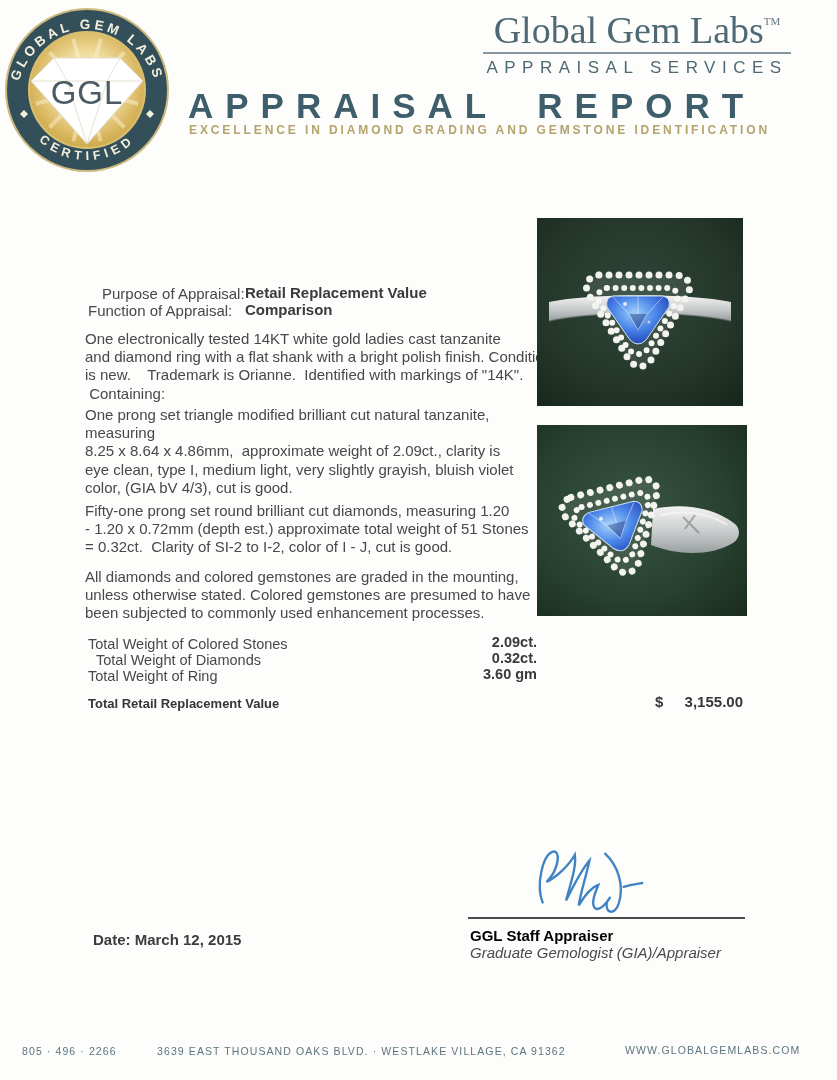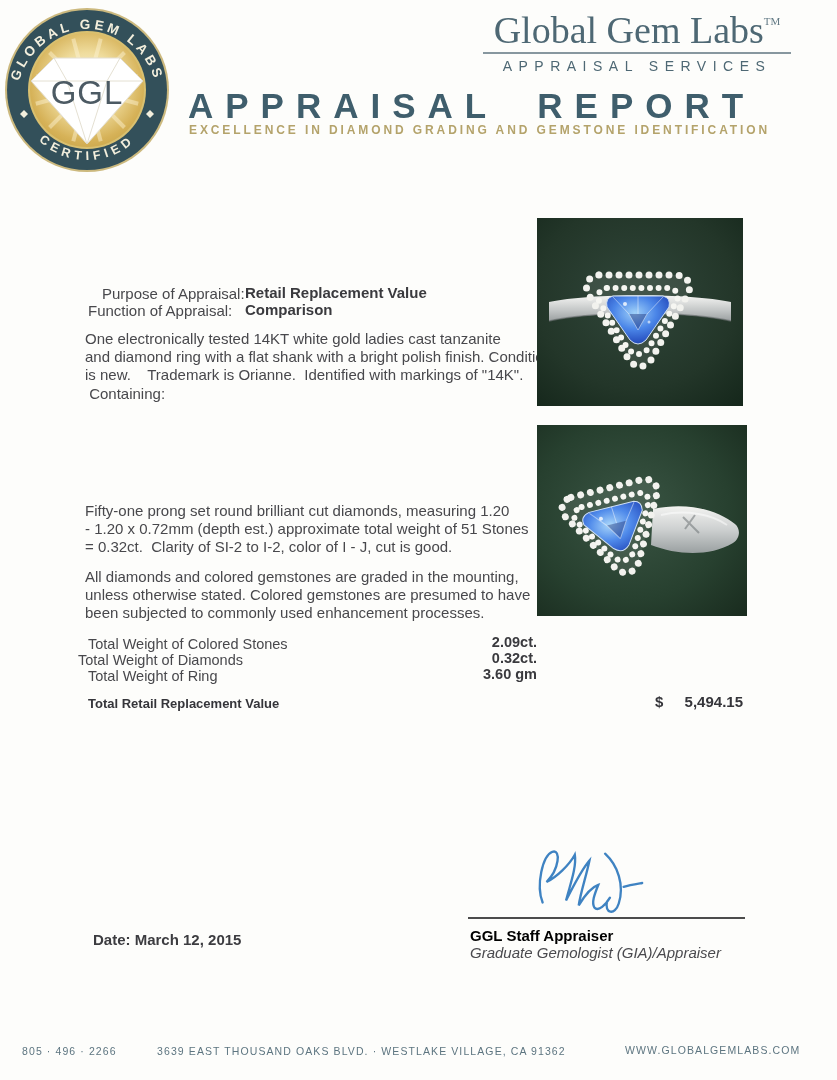--- a/index.html
+++ b/index.html
@@ -7,21 +7,21 @@
         font-family:"Liberation Sans",sans-serif;color:#48484c;overflow:hidden;margin:0 auto;}
   .abs{position:absolute;}
 
   
   .seal{left:4px;top:7px;width:166px;height:166px;}
   .brand{left:481px;top:0;width:312px;text-align:center;}
   .brand-name{font-family:"Liberation Serif","DejaVu Serif",serif;font-size:38px;
               color:#4e6874;line-height:42px;white-space:nowrap;}
   .brand-tm{font-size:11px;vertical-align:18px;letter-spacing:0;color:#637a85;}
   .brand-rule{height:2px;background:#87979f;margin:1px 2px 4px 2px;}
-  .brand-sub{font-size:14px;letter-spacing:6.5px;color:#4e6874;white-space:nowrap;}
+  .brand-sub{font-size:17px;letter-spacing:6.5px;color:#4e6874;white-space:nowrap;}
   .report-title{left:188px;top:86px;font-size:35px;font-weight:bold;letter-spacing:12px;
                 word-spacing:18px;color:#3f5e6c;white-space:nowrap;}
   .tagline{left:189px;top:123px;font-size:12px;font-weight:bold;letter-spacing:2.9px;
            color:#b4a36b;white-space:nowrap;}
 
   
   .kv-label{font-size:15px;color:#48484c;}
   .kv-value{font-size:15px;font-weight:bold;color:#3a3a3e;}
   .para{font-size:15px;line-height:18.2px;white-space:pre-wrap;color:#48484c;width:470px;}
 
@@ -105,20 +105,24 @@
 
   <div class="abs kv-label" style="left:88px;top:285px;margin-left:14px;">Purpose of Appraisal:</div>
   <div class="abs kv-value" style="left:245px;top:284px;">Retail Replacement Value</div>
   <div class="abs kv-label" style="left:88px;top:302px;">Function of Appraisal:</div>
   <div class="abs kv-value" style="left:245px;top:301px;">Comparison</div>
 
   <div class="abs para" style="left:85px;top:330px;">One electronically tested 14KT white gold ladies cast tanzanite
 and diamond ring with a flat shank with a bright polish finish. Condition
 is new.    Trademark is Orianne.  Identified with markings of "14K".
  Containing:</div>
+  <div class="abs para" style="left:85px;top:406px;">One prong set triangle modified brilliant cut natural tanzanite, measuring
+8.25 x 8.64 x 4.86mm,  approximate weight of 2.09ct., clarity is
+eye clean, type I, medium light, very slightly grayish, bluish violet
+color, (GIA bV 4/3), cut is good.</div>
   <div class="abs para" style="left:85px;top:502px;">Fifty-one prong set round brilliant cut diamonds, measuring 1.20
 - 1.20 x 0.72mm (depth est.) approximate total weight of 51 Stones
 = 0.32ct.  Clarity of SI-2 to I-2, color of I - J, cut is good.</div>
   <div class="abs para" style="left:85px;top:568px;">All diamonds and colored gemstones are graded in the mounting,
 unless otherwise stated. Colored gemstones are presumed to have
 been subjected to commonly used enhancement processes.</div>
 
   <div class="abs photo" style="left:537px;top:218px;width:206px;height:188px;">
     <svg width="206" height="188" viewBox="0 0 206 188">
       <defs>
@@ -182,28 +186,28 @@
         <path d="M56,81 L102,81 Q110,83 108,92 L87,122 Q79,130 71,122 L48,92 Q46,83 56,81 Z" fill="url(#stone2)" stroke="#cfe0f4" stroke-width="1"></path>
         <polygon points="70,98 90,98 80,114" fill="rgba(10,20,90,0.35)"></polygon>
         <path d="M79,81 L80,98 M56,82 L70,98 M102,82 L90,98 M70,98 L80,114 M90,98 L80,114" stroke="rgba(255,255,255,0.45)" stroke-width="1" fill="none"></path>
         <circle cx="66" cy="90" r="2" fill="#ffffff" opacity="0.8"></circle>
       </g>
     </svg>
   </div>
 
   <div class="abs tot-label" style="left:88px;top:636px;">Total Weight of Colored Stones</div>
   <div class="abs tot-value" style="left:437px;top:634px;">2.09ct.</div>
-  <div class="abs tot-label" style="left:78px;top:652px;">Total Weight of Diamonds</div>
+  <div class="abs tot-label" style="left:96px;top:652px;">Total Weight of Diamonds</div>
   <div class="abs tot-value" style="left:437px;top:650px;">0.32ct.</div>
   <div class="abs tot-label" style="left:88px;top:668px;">Total Weight of Ring</div>
   <div class="abs tot-value" style="left:437px;top:666px;">3.60 gm</div>
 
   <div class="abs grand-label" style="left:88px;top:696px;">Total Retail Replacement Value</div>
   <div class="abs grand-cur" style="left:655px;top:693px;">$</div>
-  <div class="abs grand-val" style="left:659px;top:693px;">5,494.15</div>
+  <div class="abs grand-val" style="left:659px;top:693px;">3,155.00</div>
 
   <div class="abs" style="left:527px;top:842px;width:122px;height:83px;">
     <svg width="122" height="83" viewBox="0 0 125 85">
       <path d="M16,62 C9,44 16,14 26,10 C35,7 33,28 20,41 C30,36 43,24 49,13 C51,26 44,44 40,60
                C49,42 58,26 64,19 C61,34 55,51 53,65 C59,55 67,46 73,44 C69,54 66,62 69,67
                C73,72 81,64 85,57 M80,12 C93,24 100,44 94,63 C90,76 79,73 82,61 M99,46 C105,44 112,43 118,42" stroke="#3f83c2" stroke-width="2.4" fill="none" stroke-linecap="round"></path>
     </svg>
   </div>
   <div class="abs sig-line"></div>
   <div class="abs date-text">Date: March 12, 2015</div>

